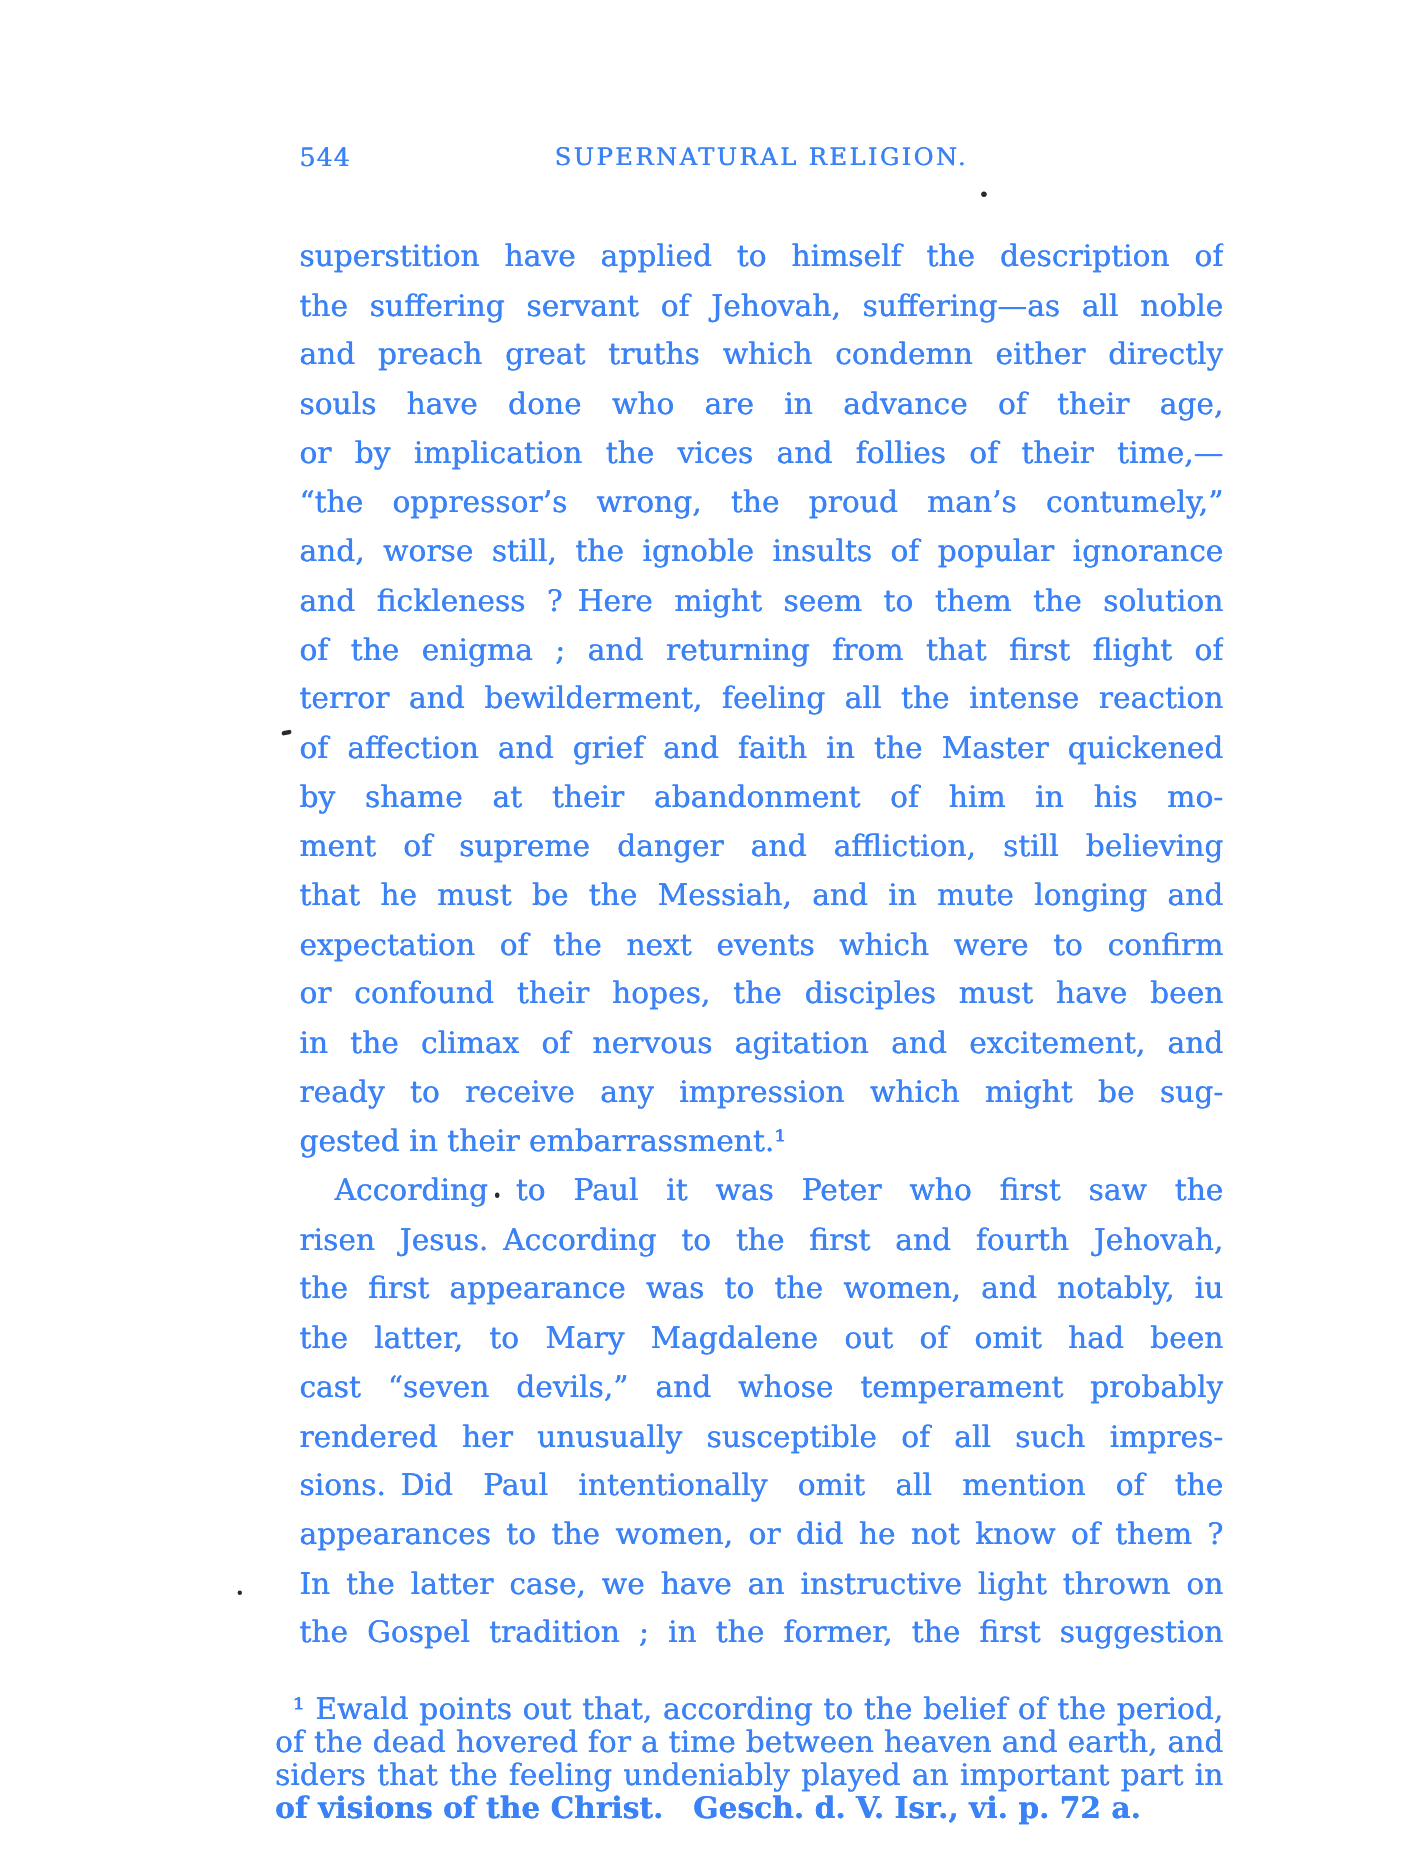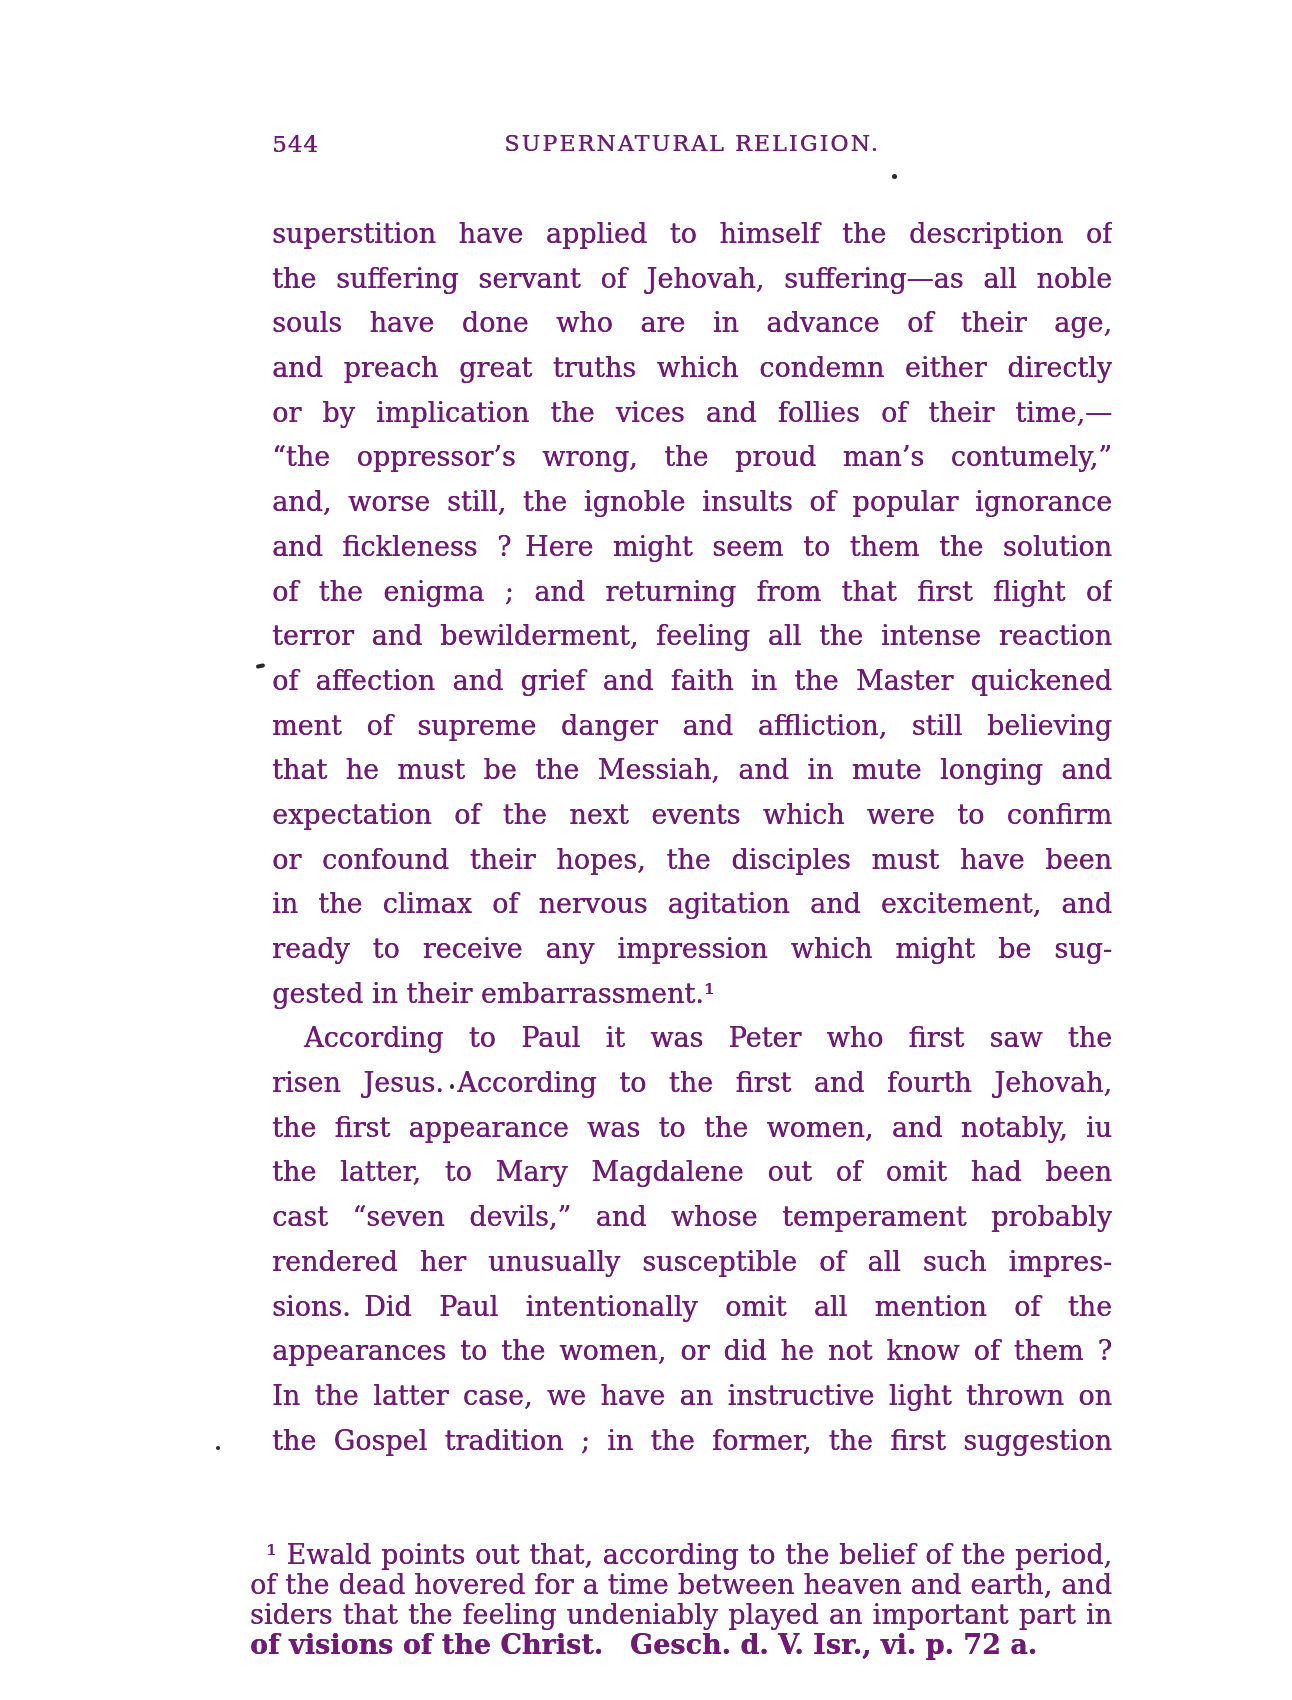--- a/index.html
+++ b/index.html
@@ -3,21 +3,21 @@
 <meta charset="utf-8">
 <style>
   html, body { margin: 0; padding: 0; background: #ffffff; }
   .page {
     position: relative;
     width: 1292px;
     height: 1700px;
     background: #ffffff;
     overflow: hidden;
     font-family: "DejaVu Serif", "Liberation Serif", serif;
-    color: #701a75;
+    color: #3b82f6;
   }
   
   .runhead {
     position: absolute;
     left: 272px;
     top: 126px;
     width: 840px;
     height: 36px;
     line-height: 36px;
   }
@@ -95,29 +95,30 @@
     <span class="folio">544</span>
     <div class="rtitle">SUPERNATURAL RELIGION.</div>
   </div>
 
   <div class="speck header-dot"></div>
 
   <div class="bodyblock">
 
   <div class="bline">superstition have applied to himself the description of</div>
       <div class="bline">the suffering servant of Jehovah, suffering—as all noble</div>
+      <div class="bline">and preach great truths which condemn either directly</div>
       <div class="bline">souls have done who are in advance of their age,</div>
-      <div class="bline">and preach great truths which condemn either directly</div>
       <div class="bline">or by implication the vices and follies of their time,—</div>
       <div class="bline">“the oppressor’s wrong, the proud man’s contumely,”</div>
       <div class="bline">and, worse still, the ignoble insults of popular ignorance</div>
       <div class="bline">and fickleness ? Here might seem to them the solution</div>
       <div class="bline">of the enigma ; and returning from that first flight of</div>
       <div class="bline">terror and bewilderment, feeling all the intense reaction</div>
       <div class="bline">of affection and grief and faith in the Master quickened</div>
+      <div class="bline">by shame at their abandonment of him in his mo-</div>
       <div class="bline">ment of supreme danger and affliction, still believing</div>
       <div class="bline">that he must be the Messiah, and in mute longing and</div>
       <div class="bline">expectation of the next events which were to confirm</div>
       <div class="bline">or confound their hopes, the disciples must have been</div>
       <div class="bline">in the climax of nervous agitation and excitement, and</div>
       <div class="bline">ready to receive any impression which might be sug-</div>
       <div class="bline plain">gested in their embarrassment.¹</div>
       <div class="bline indent">According to Paul it was Peter who first saw the</div>
       <div class="bline">risen Jesus. According to the first and fourth Jehovah,</div>
       <div class="bline">the first appearance was to the women, and notably, iu</div>

